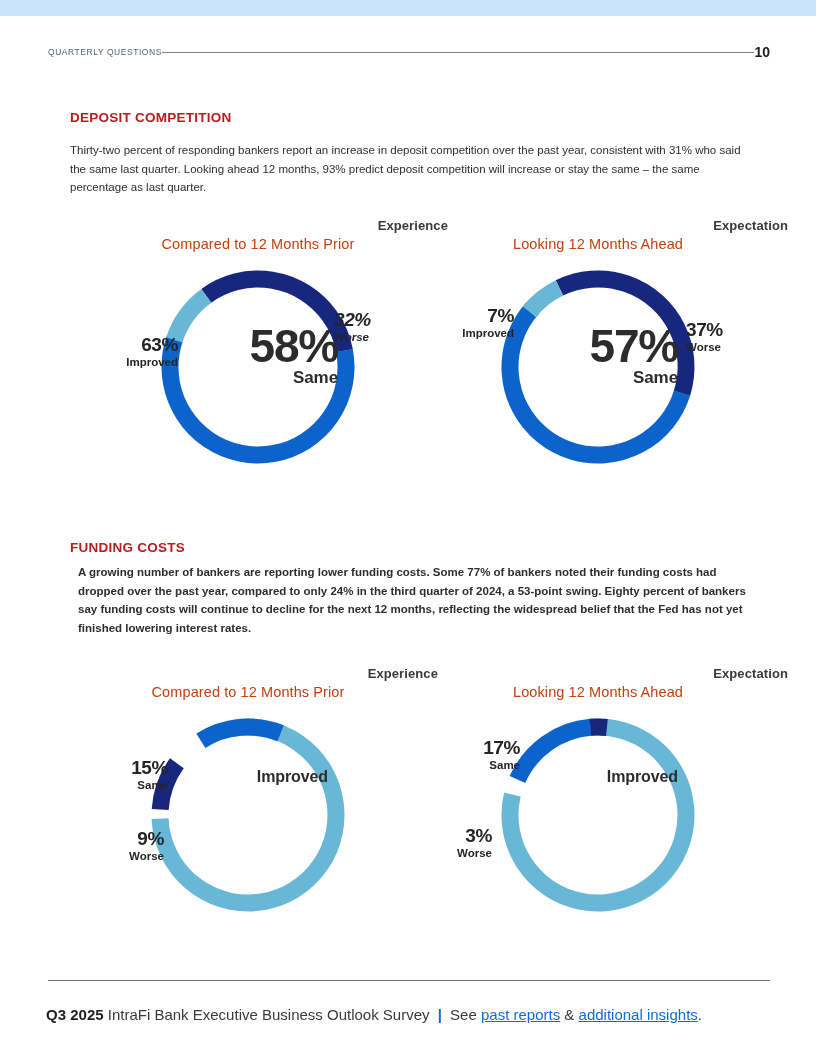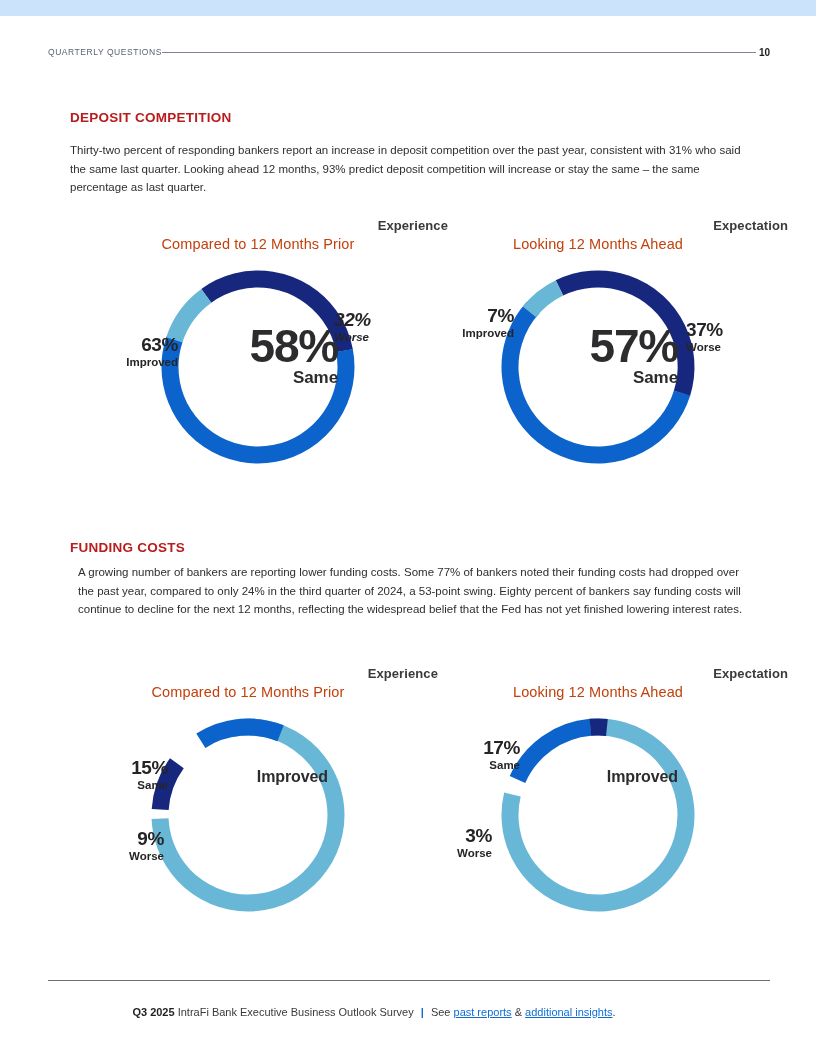--- a/index.html
+++ b/index.html
@@ -40,21 +40,21 @@
     white-space: nowrap;
     font-weight: 400;
   }
   .header-rule {
     flex: 1;
     height: 1px;
     background: #7e8494;
     margin-top: 1px;
   }
   .header-page-no {
-    font-size: 10px;
+    font-size: 14px;
     font-weight: 700;
     color: #1c1c1c;
     min-width: 14px;
     text-align: right;
   }
 
   
   .section-heading {
     position: absolute;
     left: 70px;
@@ -67,21 +67,21 @@
   #funding-heading { top: 540px; }
 
   .section-body {
     position: absolute;
     font-size: 11.5px;
     line-height: 18.6px;
     color: #2e2e30;
     font-weight: 400;
   }
   #deposit-body { top: 141px; left: 70px; width: 676px; }
-  #funding-body { top: 563px; left: 78px; width: 676px; }
+  #funding-body { top: 563px; left: 78px; width: 676px; font-weight: bold; }
 
   
   .chart-block { position: absolute; width: 380px; }
   #chart-1 { left: 68px;  top: 218px; }
   #chart-2 { left: 408px; top: 218px; }
   #chart-3 { left: 58px;  top: 666px; }
   #chart-4 { left: 408px; top: 666px; }
 
   .chart-title {
     text-align: right;
@@ -157,21 +157,21 @@
     width: 722px;
     height: 1px;
     background: #6f6f72;
   }
   .footer-text {
     position: absolute;
     top: 1006px;
     left: 0;
     width: 748px;
     text-align: center;
-    font-size: 11px;
+    font-size: 15px;
     color: #3a3a3c;
   }
   .footer-text .bold { font-weight: 700; color: #1f1f21; }
   .footer-text .bar  { color: #0f6cd6; font-weight: 700; padding: 0 4px; }
   .footer-text a {
     color: #0f6cd6;
     text-decoration: underline;
     font-weight: 400;
   }
 </style>

